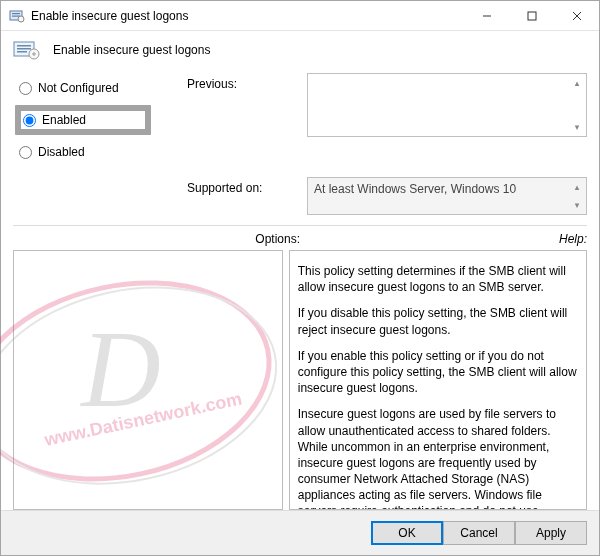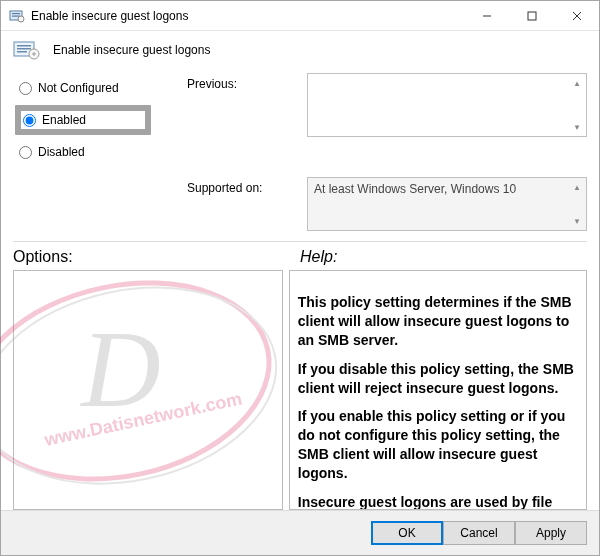--- a/index.html
+++ b/index.html
@@ -105,21 +105,21 @@
   .comment-box {
     border: 1px solid #c0c0c0;
     height: 64px;
     background: #fff;
     position: relative;
     overflow: hidden;
   }
   .supported-box {
     border: 1px solid #c0c0c0;
     background: #f4f4f4;
-    height: 54px;
+    height: 38px;
     padding: 4px 18px 4px 6px;
     font-size: 12px;
     color: #444;
     position: relative;
   }
   .scroll-arrow {
     position: absolute;
     right: 2px;
     width: 14px; height: 14px;
     display: flex; align-items: center; justify-content: center;
@@ -132,41 +132,41 @@
   
   .divider {
     height: 1px;
     background: #ddd;
     margin: 10px 12px 4px 12px;
   }
   
   .oh-labels {
     display: flex;
     padding: 2px 12px 4px 12px;
-    font-size: 16px;
+    font-size: 12px;
+    text-align: right;
   }
   .oh-labels .opt-label { width: 50%; }
   .oh-labels .help-label { width: 50%; font-style: italic; }
   
   .panes {
     display: flex;
     gap: 6px;
     padding: 0 12px;
     flex: 1;
     min-height: 0;
   }
   .pane {
     border: 1px solid #bcbcbc;
     background: #fff;
     flex: 1;
     overflow: auto;
-    padding: 22px 8px;
-    font-size: 14px;
+    padding: 12px 8px;
+    font-size: 12px;
     line-height: 1.35;
-    font-weight: bold;
   }
   .pane.options { flex: 0 0 47%; }
   .pane.help { flex: 1; }
   .pane.help p { margin-bottom: 10px; }
   
   .footer {
     display: flex;
     justify-content: flex-end;
     gap: 0;
     padding: 10px 12px;

